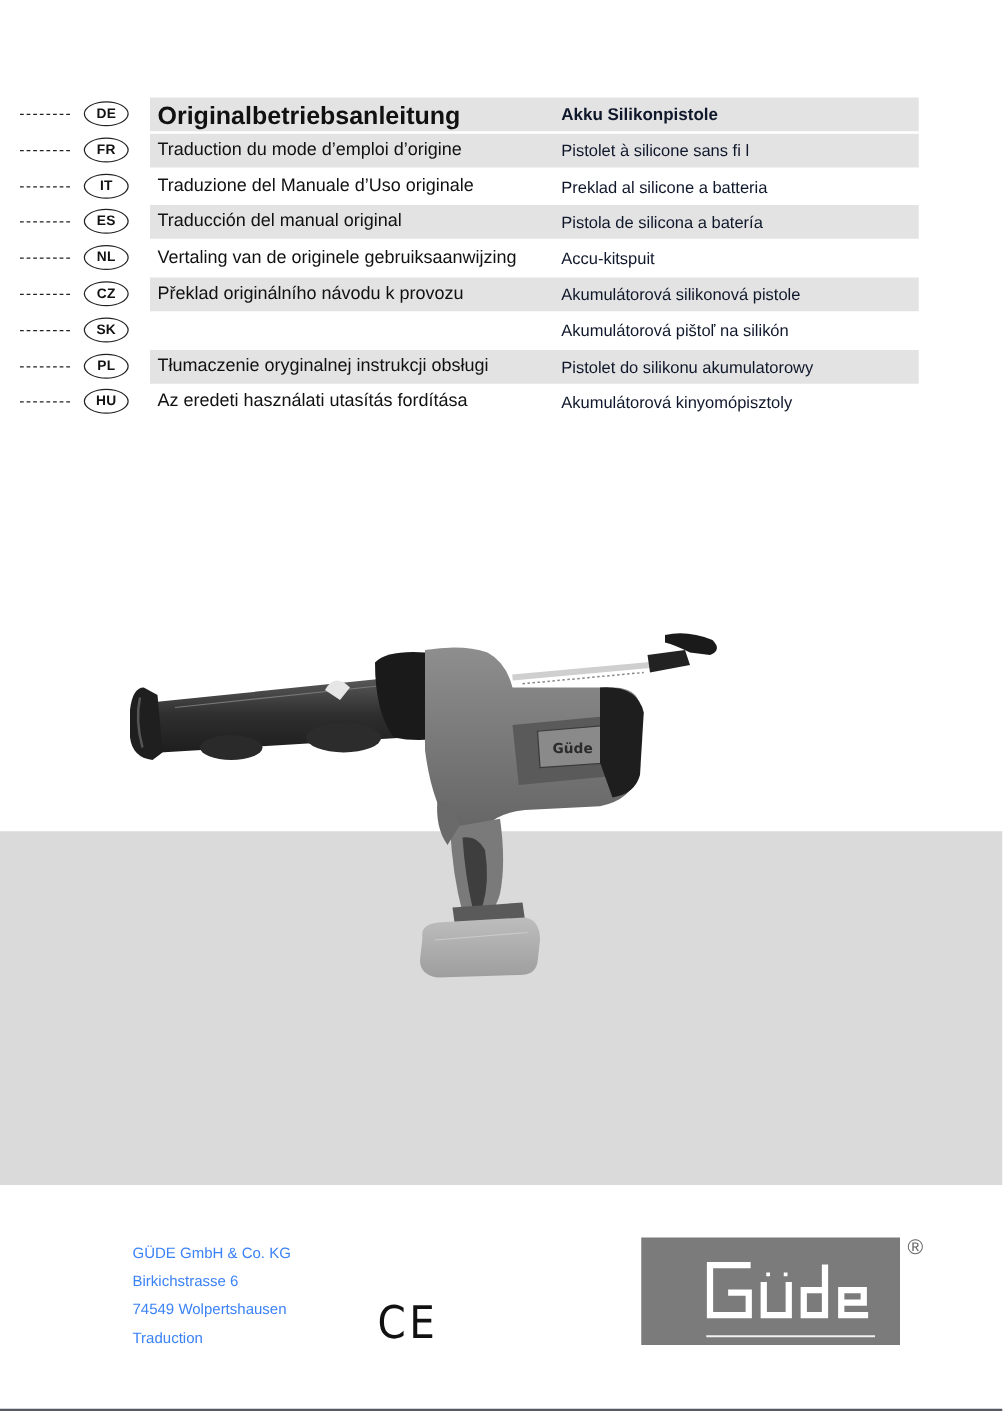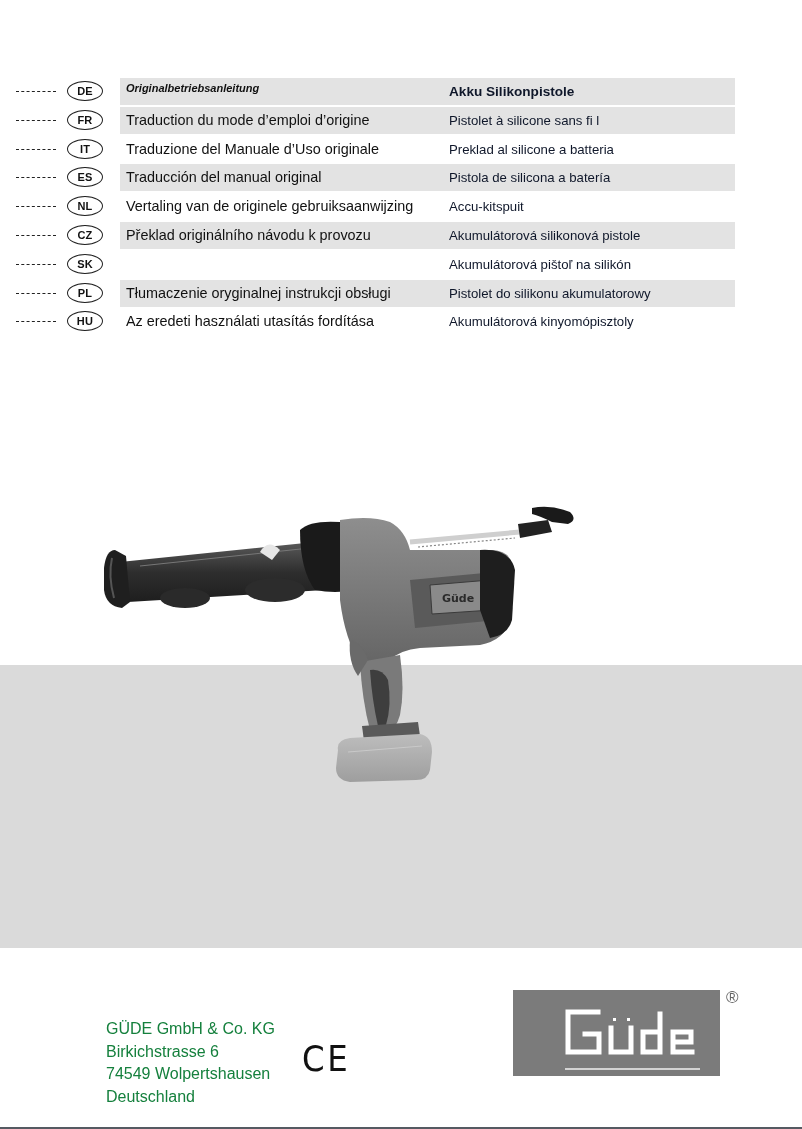--- a/index.html
+++ b/index.html
@@ -25,30 +25,30 @@
       color: #111; letter-spacing: 0.2px; background: #fff;
     }
     .lang-row .title {
       position: absolute; left: 110px; top: 5px; font-size: 14.4px; color: #111;
       white-space: nowrap;
     }
     .lang-row .product {
       position: absolute; left: 433px; top: 6px; font-size: 13.2px; color: #0f172a;
       white-space: nowrap;
     }
-    .lang-row.bold .title { font-weight: bold; font-size: 11px; top: 4px; font-style: italic; }
+    .lang-row.bold .title { font-weight: bold; font-size: 20px; top: 4px; }
     .lang-row.bold .product { font-weight: bold; font-size: 13.6px; }
 
     .gray-band {
       position: absolute; left: 0; top: 665px; width: 802px; height: 283px;
       background: #dadada;
     }
     .product-image { position: absolute; left: 100px; top: 490px; width: 490px; height: 300px; }
 
-    .address { position: absolute; left: 106px; top: 1018px; font-size: 16px; line-height: 22.5px; color: #15803d; }
+    .address { position: absolute; left: 106px; top: 991px; font-size: 12px; line-height: 22.5px; color: #3b82f6; }
     .ce-mark { position: absolute; left: 302px; top: 1038px; font-size: 36px; color: #111; letter-spacing: 3px; font-family: "DejaVu Sans", sans-serif; font-weight: normal; transform: scaleX(0.9); transform-origin: left; }
 
     .logo-box {
       position: absolute; left: 513px; top: 990px; width: 207px; height: 86px;
       background: #7b7b7b;
     }
     .logo-box svg { position: absolute; left: 0; top: 0; }
     .registered {
       position: absolute; left: 726px; top: 988px; font-size: 17px; color: #666;
     }
@@ -174,21 +174,21 @@
 
   <path d="M262 236 L318 232 L322 260 L266 266 Z" fill="#5a5a5a"></path>
   <path d="M238 260 Q236 250 250 248 L320 244 Q332 246 332 262 L330 280 Q328 290 316 290 L250 292 Q236 290 236 278 Z" fill="url(#battGrad)"></path>
   <path d="M248 262 L322 256" stroke="#c9c9c9" stroke-width="1"></path>
 </svg>
 
 <div class="address">
   <div>GÜDE GmbH &amp; Co. KG</div>
   <div>Birkichstrasse 6</div>
   <div>74549 Wolpertshausen</div>
-  <div>Deutschland</div>
+  <div>Traduction</div>
 </div>
 
 <div class="ce-mark">CE</div>
 
 <div class="logo-box">
   <svg width="207" height="86" viewBox="0 0 207 86">
     <g fill="none" stroke="#ffffff" stroke-width="5" stroke-linecap="square">
 
       <path d="M85 22 L55 22 L55 62 L86 62 L86 44 L72 44"></path>
 

